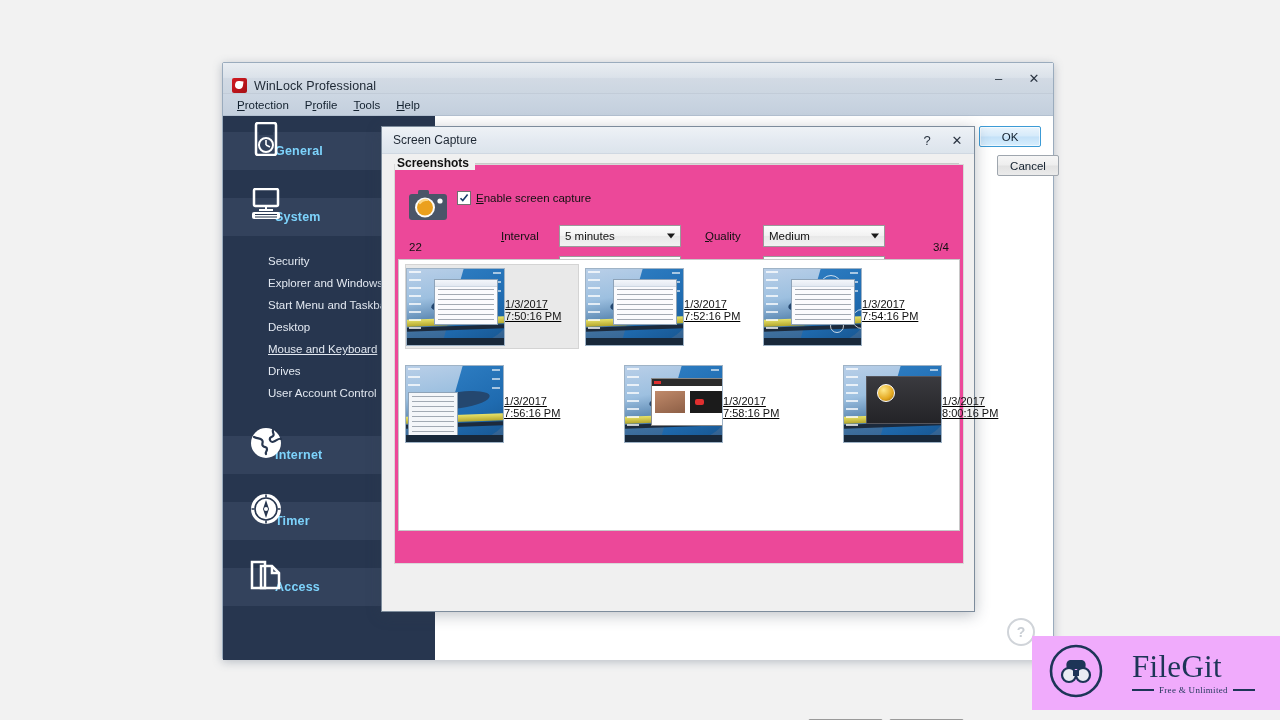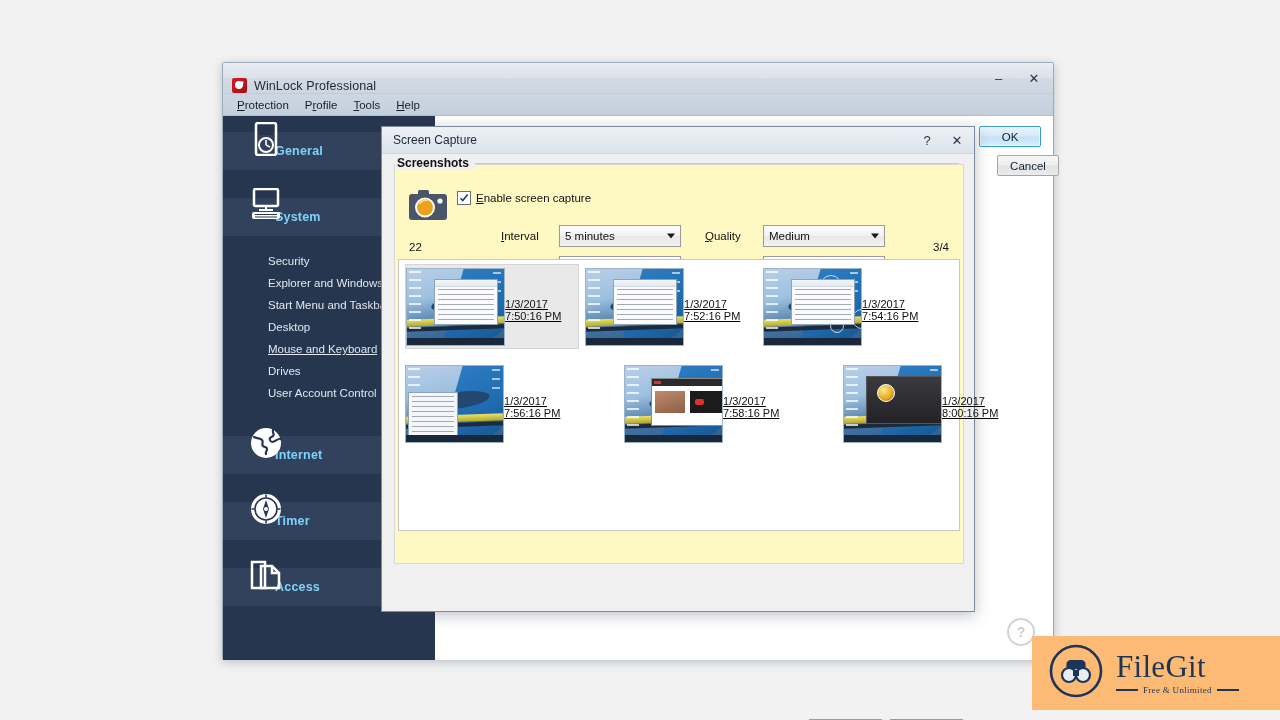--- a/index.html
+++ b/index.html
@@ -120,21 +120,21 @@
     display:flex;align-items:center;
   }
   .dlg-title .t{font-size:12px;color:#1d2733;margin-left:11px;}
   .dlg-title .btns{position:absolute;right:2px;top:0;height:26px;display:flex;}
   .dlg-title .b{width:30px;height:26px;display:flex;align-items:center;justify-content:center;font-size:13px;color:#2b3542;}
 
   .dlg-body{position:relative;height:457px;background:#f0f0f0;}
 
   .groupbox{
     position:absolute;left:12px;top:10px;width:568px;height:398px;
-    background:#fef9c3;
+    background:#ec4899;
     border:1px solid #d8d8d8;
   }
   .gb-legend{
     position:absolute;left:0px;top:-9px;
     display:flex;align-items:center;width:100%;
   }
   .gb-legend .txt{
     background:#f0f0f0;padding:0 6px 0 2px;font-size:12px;font-weight:bold;color:#111;
   }
   .gb-legend .rule{flex:1;height:1px;background:#c9c9c9;margin-right:4px;}
@@ -245,21 +245,21 @@
     position:absolute;height:21px;width:73px;
     border:1px solid #9a9a9a;border-radius:2px;
     background:linear-gradient(to bottom,#fbfbfb 0%,#f1f1f1 48%,#e4e4e4 52%,#efefef 100%);
     display:flex;align-items:center;justify-content:center;
     font-size:11.5px;color:#111;
   }
 
   
   .watermark{
     position:absolute;left:1032px;top:636px;width:248px;height:74px;
-    background:#fdba74;display:flex;align-items:center;
+    background:#f0abfc;display:flex;align-items:center;gap:16px;
   }
   .wm-logo{margin-left:16px;}
   .wm-text{margin-left:12px;display:flex;flex-direction:column;}
   .wm-name{font-family:"Liberation Serif",serif;font-size:31px;color:#1d3557;line-height:1;letter-spacing:.3px;}
   .wm-sub{display:flex;align-items:center;margin-top:3px;}
   .wm-sub .dash{height:2.5px;width:22px;background:#1d3557;}
   .wm-sub .st{font-family:"Liberation Serif",serif;font-size:9px;color:#1d3557;margin:0 5px;letter-spacing:.3px;}
 </style>
 </head>
 <body>

